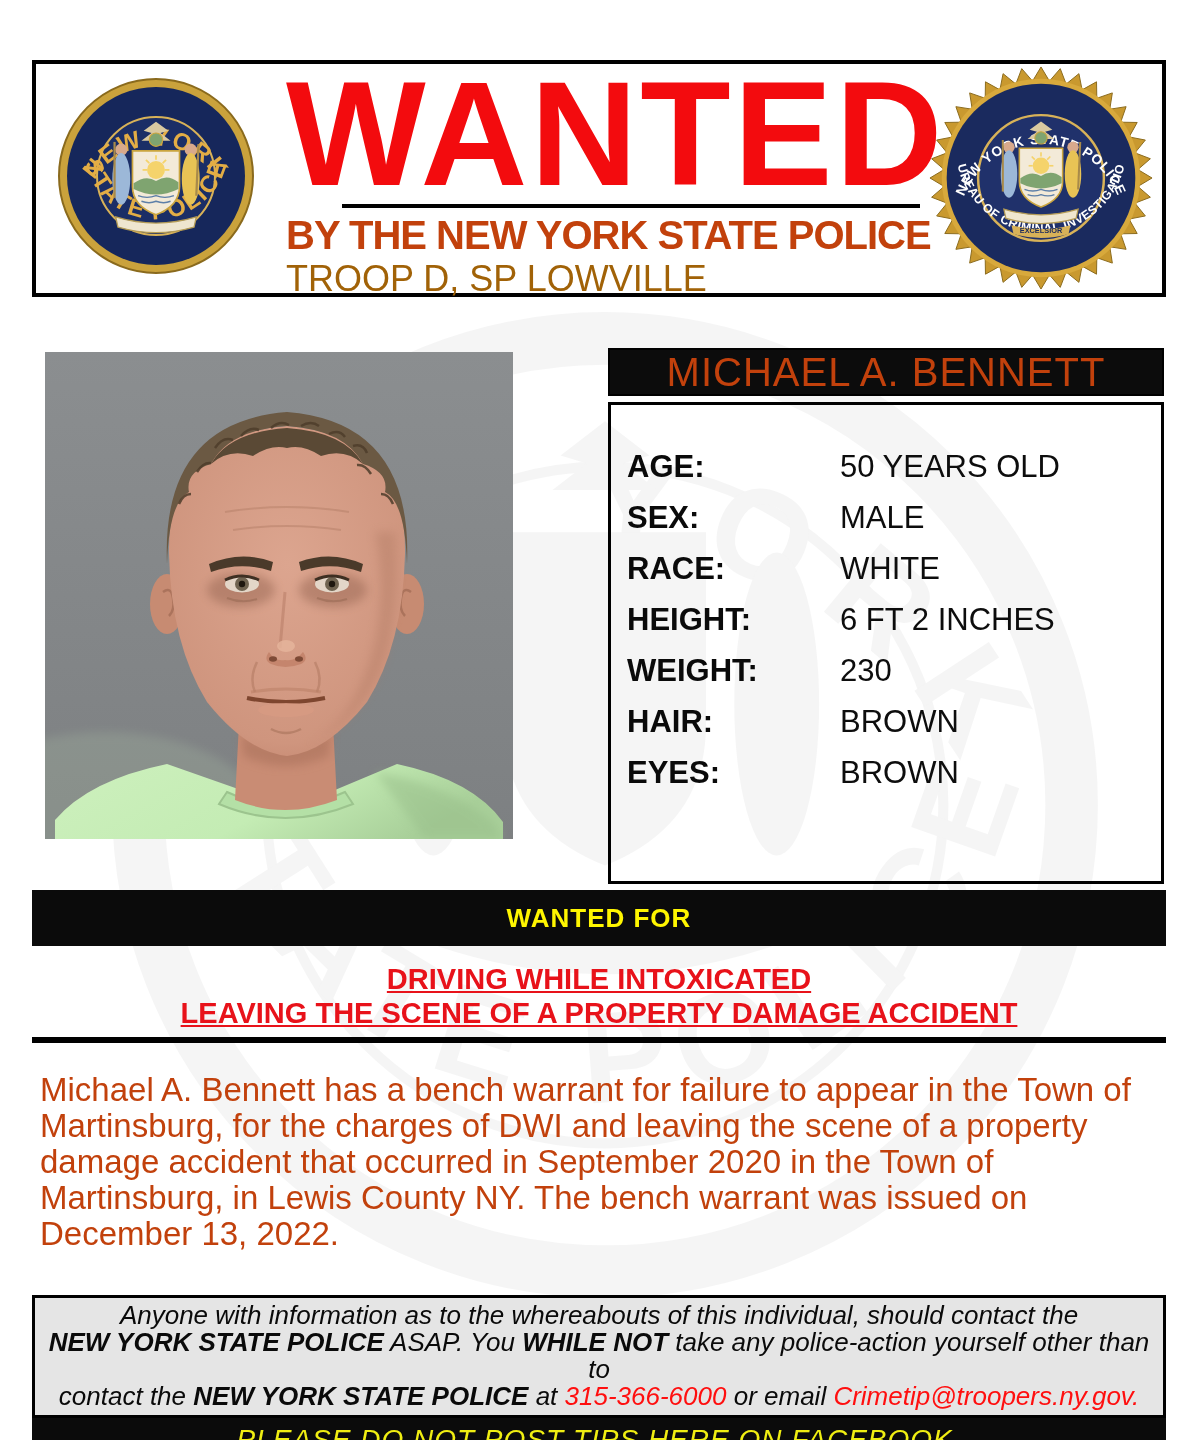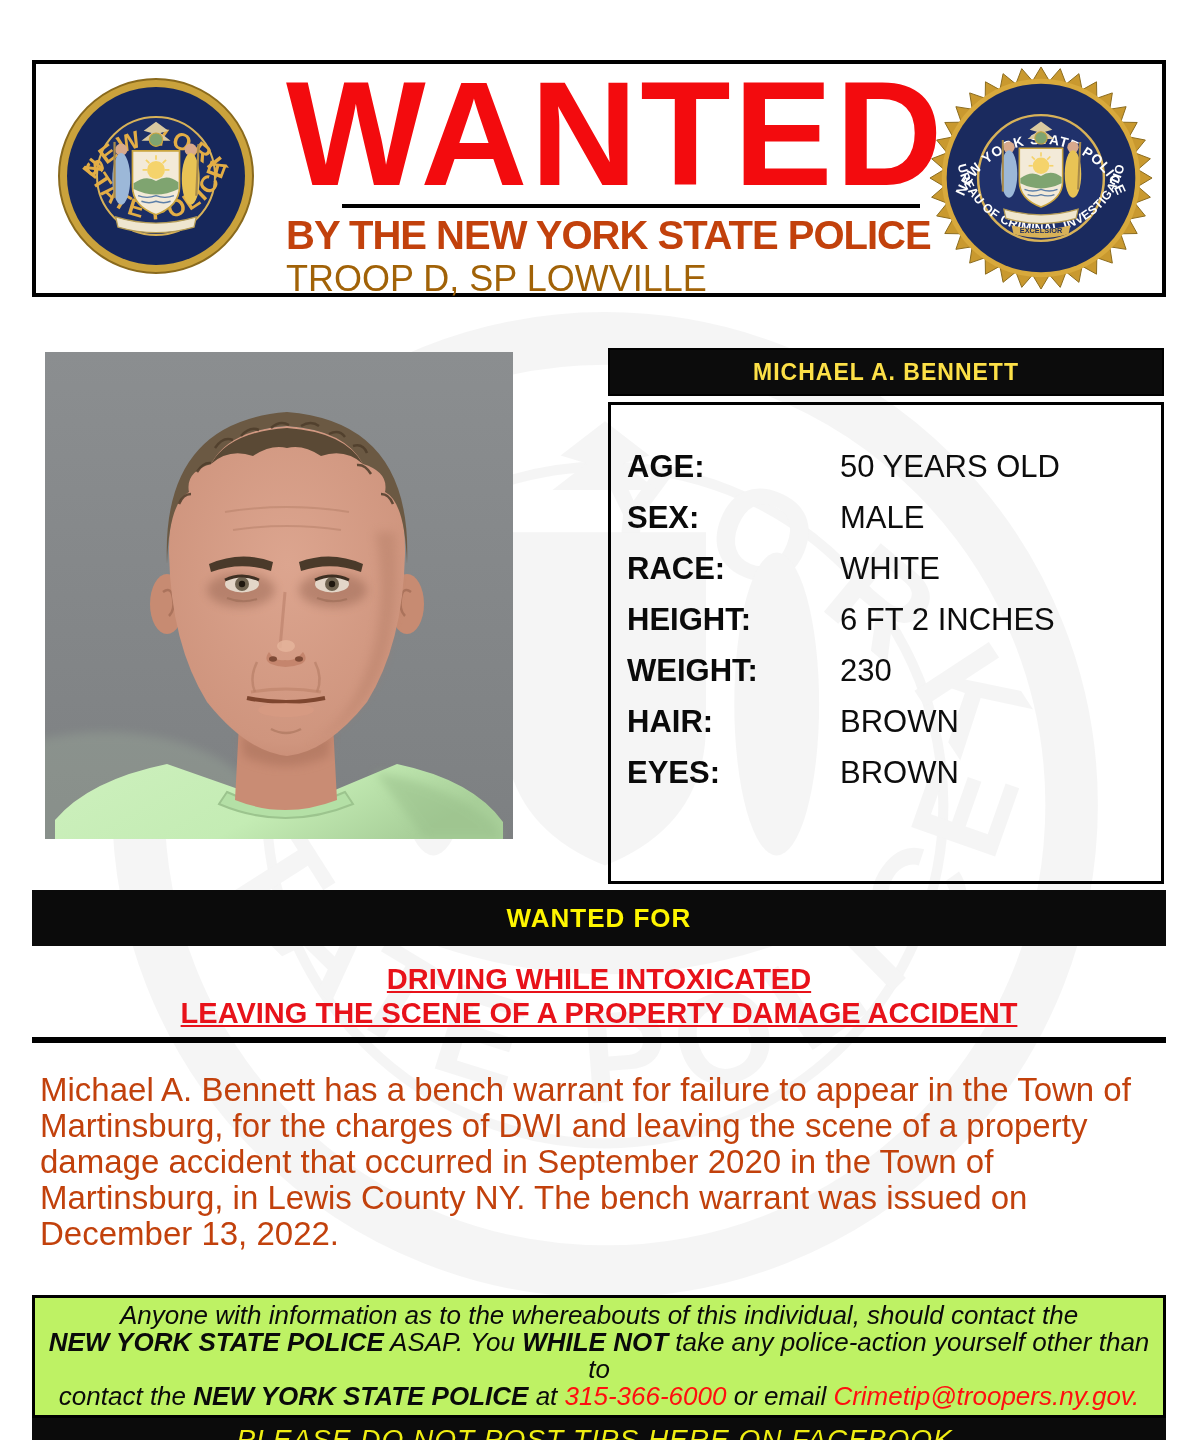--- a/index.html
+++ b/index.html
@@ -15,36 +15,36 @@
   .seal-right{position:absolute;right:8px;top:1px;width:226px;height:226px;}
   .header-center{position:absolute;left:250px;top:0;width:690px;text-align:left;}
   .wanted-title{font-size:148px;font-weight:bold;color:#f30b0e;letter-spacing:3px;line-height:136px;margin-top:2px;}
   .title-divider{width:578px;border:none;border-top:4px solid #000;margin:2px auto 4px auto;}
   .header-subtitle{font-size:40px;font-weight:bold;letter-spacing:-1px;color:#c2410c;line-height:46px;}
   .troop-line{font-size:36px;color:#a16207;line-height:42px;letter-spacing:0px;}
   
   .mugshot{position:absolute;left:45px;top:352px;width:468px;height:487px;}
   .info-panel{position:absolute;left:608px;top:348px;width:556px;}
   .name-bar{height:44px;background:#0c0c0c;border:2px solid #000;text-align:center;}
-  .name-bar span{color:#fde047;font-size:23px;font-weight:bold;line-height:44px;letter-spacing:1px;}
+  .name-bar span{color:#c2410c;font-size:40px;font-weight:normal;line-height:44px;letter-spacing:1px;}
   .details-box{margin-top:6px;border:3px solid #000;height:430px;background:transparent;padding-top:46px;}
   .detail-row{display:flex;padding-left:16px;margin-bottom:20px;font-size:31px;line-height:31px;}
   .detail-label{font-weight:bold;width:213px;color:#0a0a0a;}
   .detail-value{color:#0d0d0d;}
   
   .wanted-for-bar{position:absolute;left:32px;top:890px;width:1134px;height:56px;background:#0b0b0b;text-align:center;}
   .wanted-for-bar span{color:#fff600;font-weight:bold;font-size:26px;line-height:56px;letter-spacing:1px;}
   .charges{position:absolute;left:0;top:962px;width:1198px;text-align:center;}
   .charge-line{color:#e8121a;font-weight:bold;font-size:29px;line-height:34px;letter-spacing:0px;text-decoration:underline;}
   .section-divider{position:absolute;left:32px;top:1037px;width:1134px;height:0;border-top:6px solid #000;}
   
   .case-description{position:absolute;left:40px;top:1072px;width:1122px;font-size:33px;line-height:36px;color:#c2410c;}
   
   .footer-box{position:absolute;left:32px;top:1295px;width:1134px;}
-  .contact-white{border:3px solid #000;background:#bef264;padding:4px 6px 5px 6px;text-align:center;
+  .contact-white{border:3px solid #000;background:#e5e5e5;padding:4px 6px 5px 6px;text-align:center;
     font-style:italic;font-size:26px;line-height:27px;color:#0a0a0a;}
   .contact-white .b{font-weight:bold;}
   .contact-white .r{color:#ff0f0f;}
   .facebook-bar{background:#0b0b0b;height:44px;text-align:center;}
   .facebook-bar span{color:#f0ee12;font-style:italic;font-size:28px;line-height:44px;letter-spacing:1px;}
 </style>
 </head>
 <body>
 
 <div id="poster">

